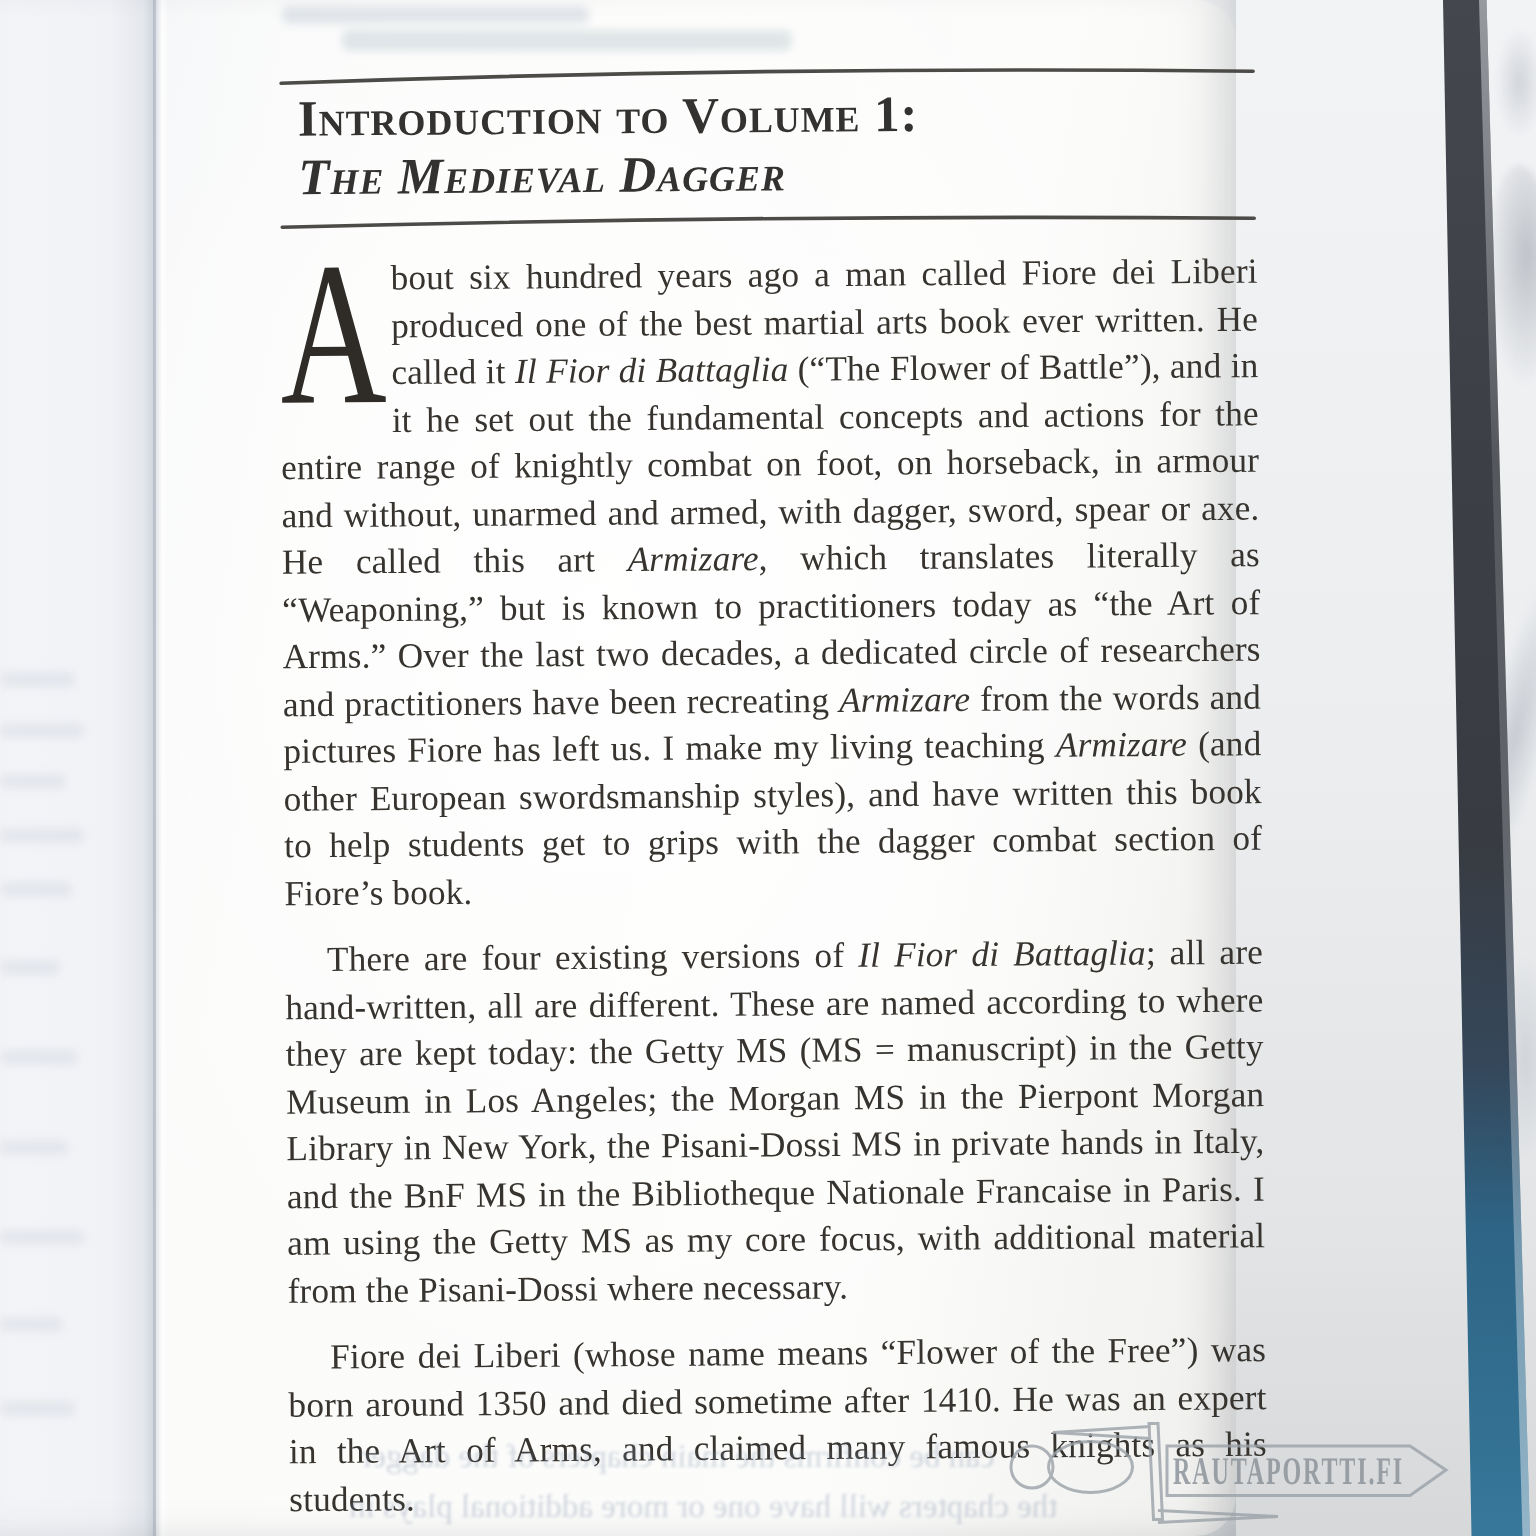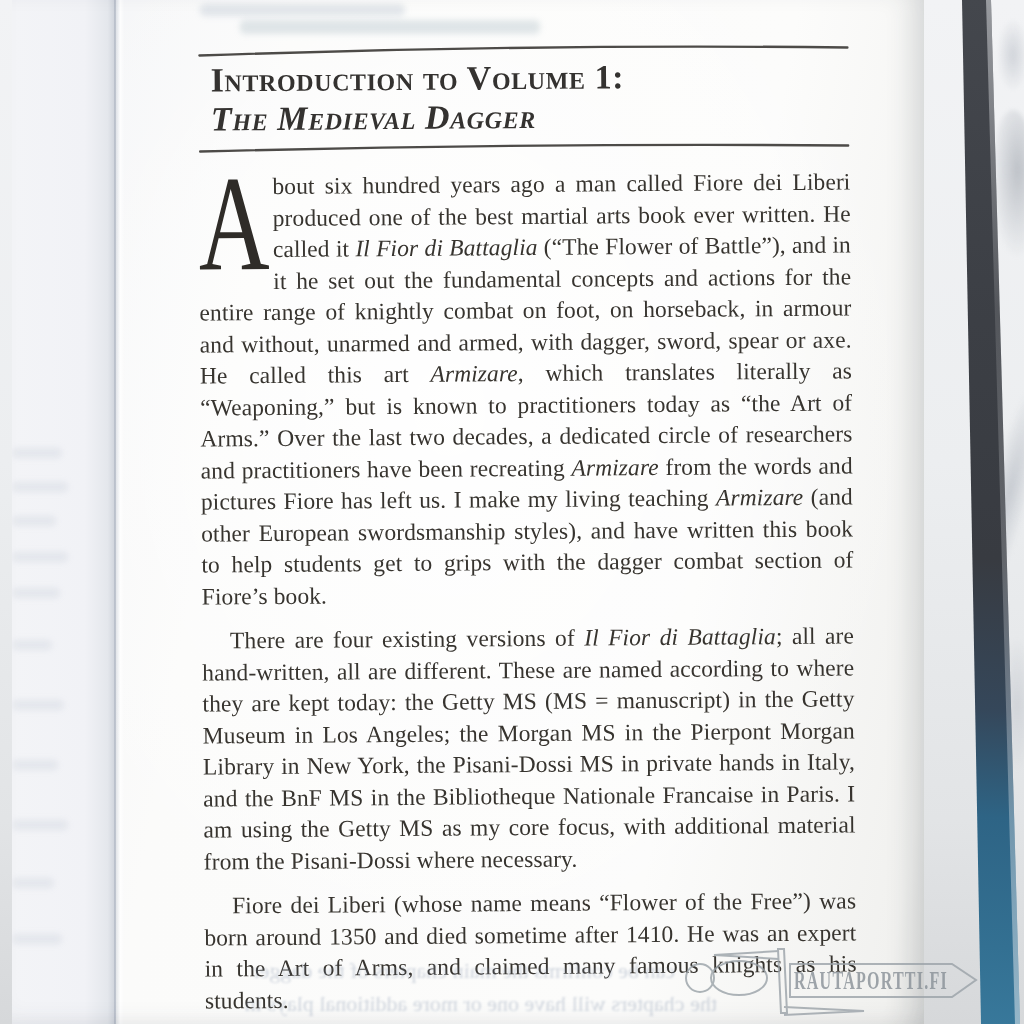--- a/index.html
+++ b/index.html
@@ -11,25 +11,26 @@
   
   .marble{position:absolute;right:0;top:0;width:70px;height:100%;overflow:hidden;}
   .vein{position:absolute;filter:blur(2px);border-radius:50%;}
   .vein.v1{right:-12px;top:110px;width:46px;height:150px;background:radial-gradient(ellipse at 60% 40%,rgba(150,156,165,.55),rgba(150,156,165,0) 70%);}
   .vein.v2{right:-6px;top:380px;width:40px;height:220px;background:radial-gradient(ellipse at 50% 50%,rgba(164,170,180,.5),rgba(164,170,180,0) 72%);transform:rotate(14deg);}
   .vein.v3{right:-10px;top:640px;width:34px;height:130px;background:radial-gradient(ellipse at 50% 50%,rgba(178,183,192,.4),rgba(178,183,192,0) 75%);}
   .vein.v4{right:-4px;top:20px;width:30px;height:70px;background:radial-gradient(ellipse at 50% 50%,rgba(170,176,186,.45),rgba(170,176,186,0) 75%);}
 
   
   .page{
-    position:absolute;left:12px;top:0;width:912px;height:1024px;
+    position:absolute;left:0;top:0;width:824px;height:1024px;
     clip-path:polygon(0 0,963px 0,982px 1024px,0 1024px);
     background:
       radial-gradient(ellipse at 48% 40%,rgba(255,255,255,.9) 0%,rgba(255,255,255,0) 70%),
       linear-gradient(100deg,#eef0f4 0%,#f5f6f8 8%,#fbfbfa 26%,#fcfcfb 72%,#f1f1ef 96%,#e7e7e5 100%);
+    border-radius: 27px;
   }
   .page-shade{position:absolute;inset:0;box-shadow:inset -26px 0 30px -18px rgba(40,50,60,.18), inset 0 -18px 26px -18px rgba(60,65,75,.10);}
   
   .left-page{position:absolute;left:0;top:0;width:104px;height:100%;
     background:linear-gradient(90deg,#f3f4f7 0%,#f1f2f6 70%,#e4e7ec 92%,#ccd1d9 100%);}
   .gutter{position:absolute;left:102px;top:0;width:10px;height:100%;
     background:linear-gradient(90deg,rgba(120,130,150,.28) 0%,rgba(190,198,210,.25) 35%,rgba(255,255,255,.85) 62%,rgba(255,255,255,0) 100%);}
 
   
   .ghost-bar{position:absolute;border-radius:5px;filter:blur(3px);}

